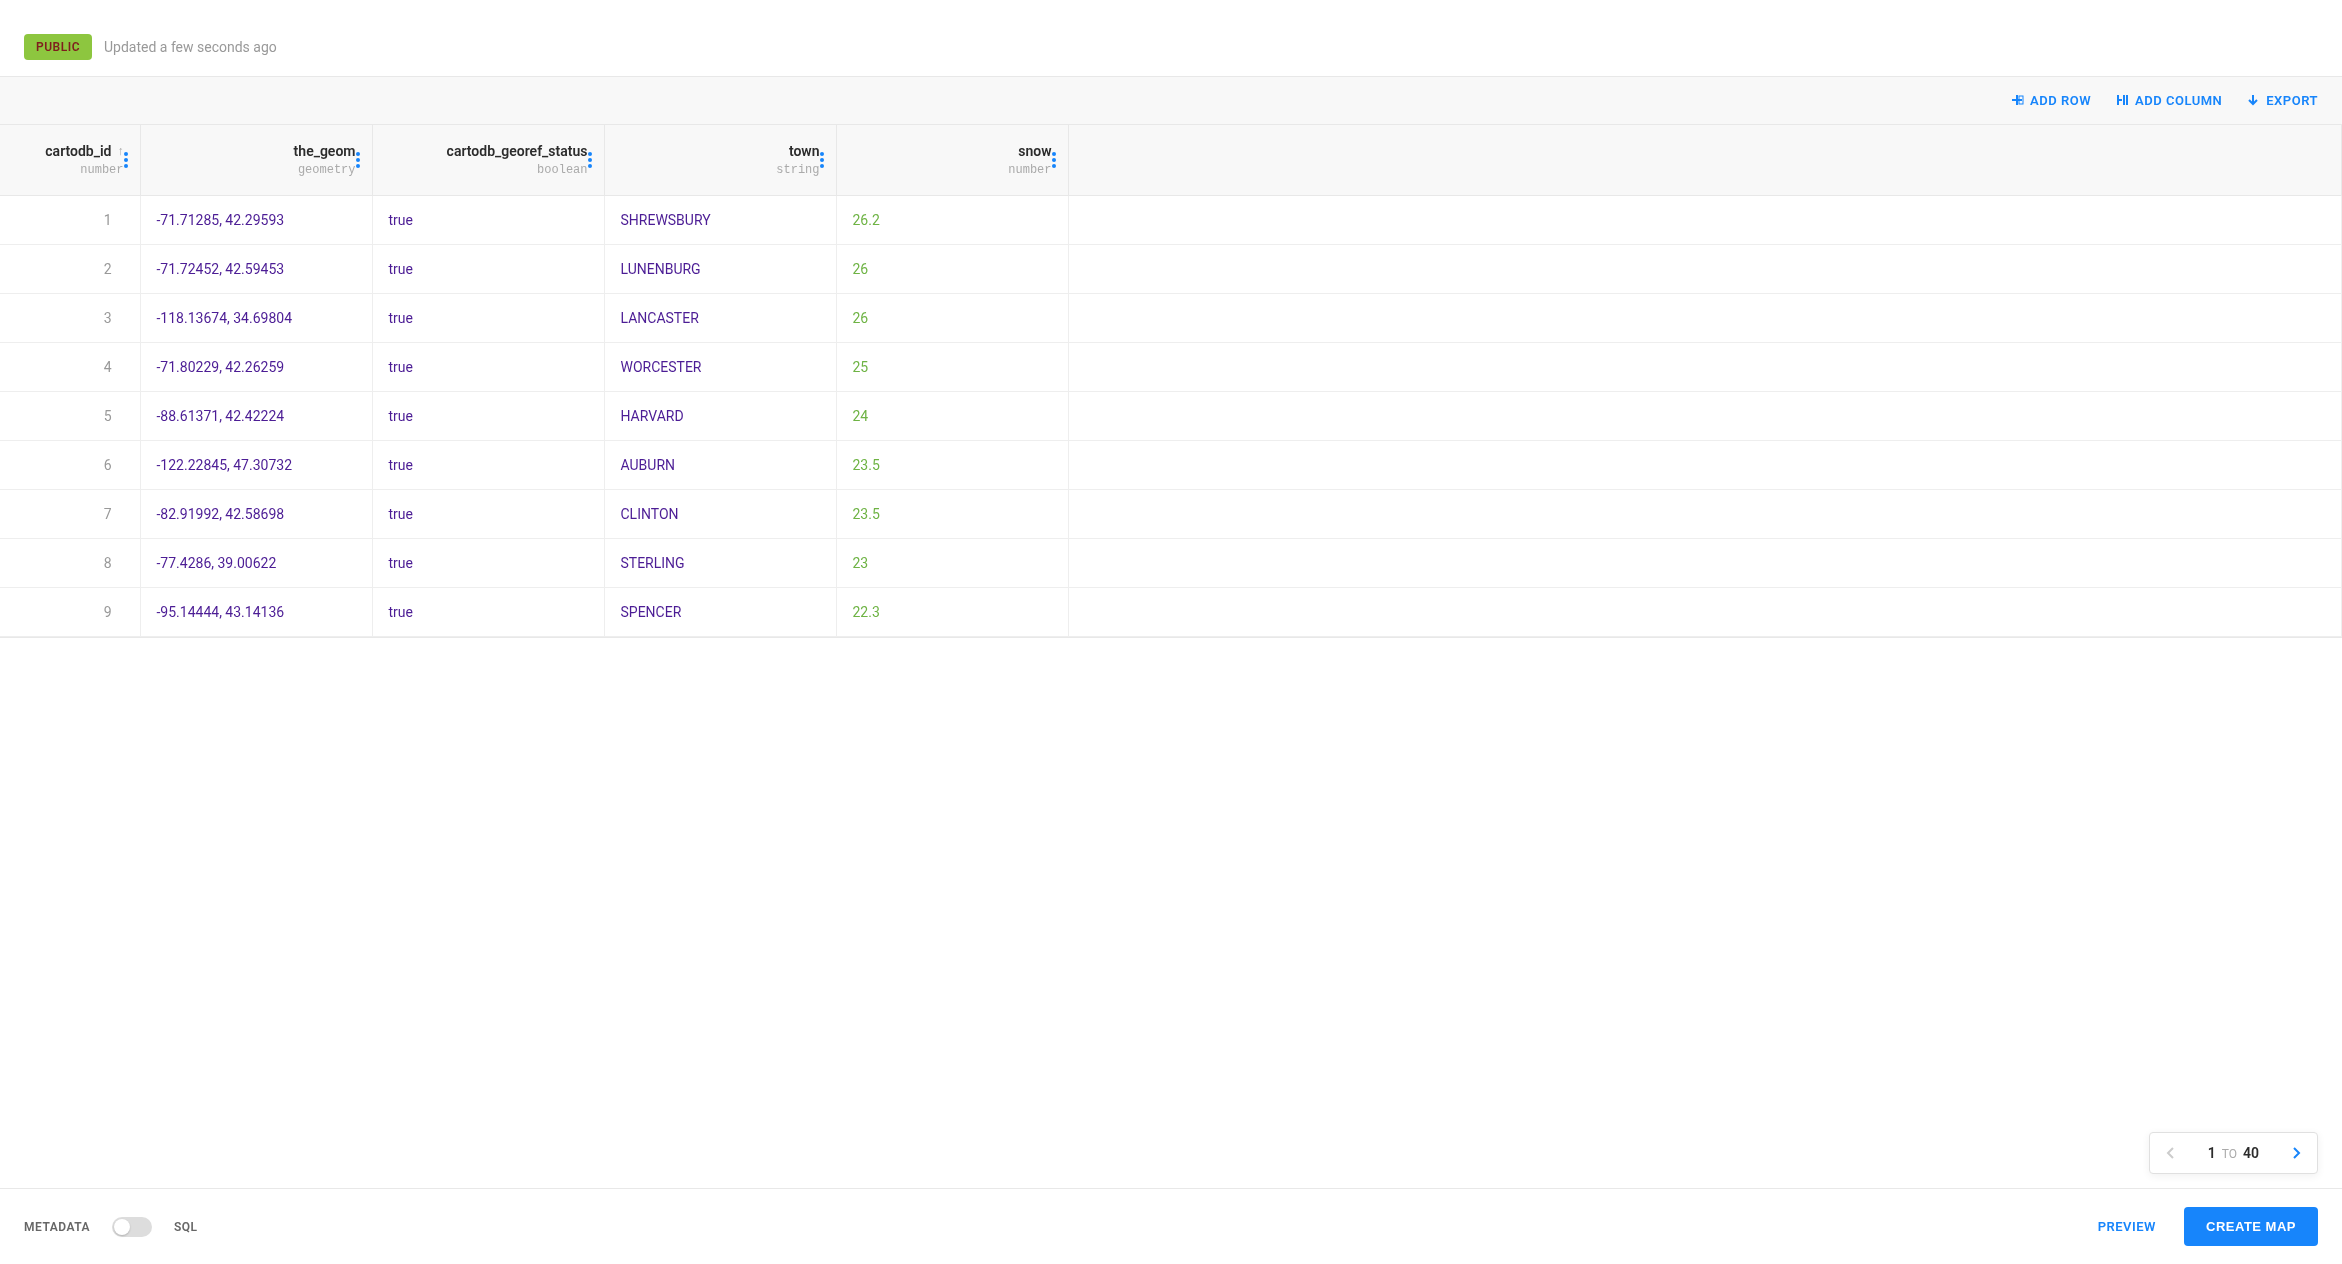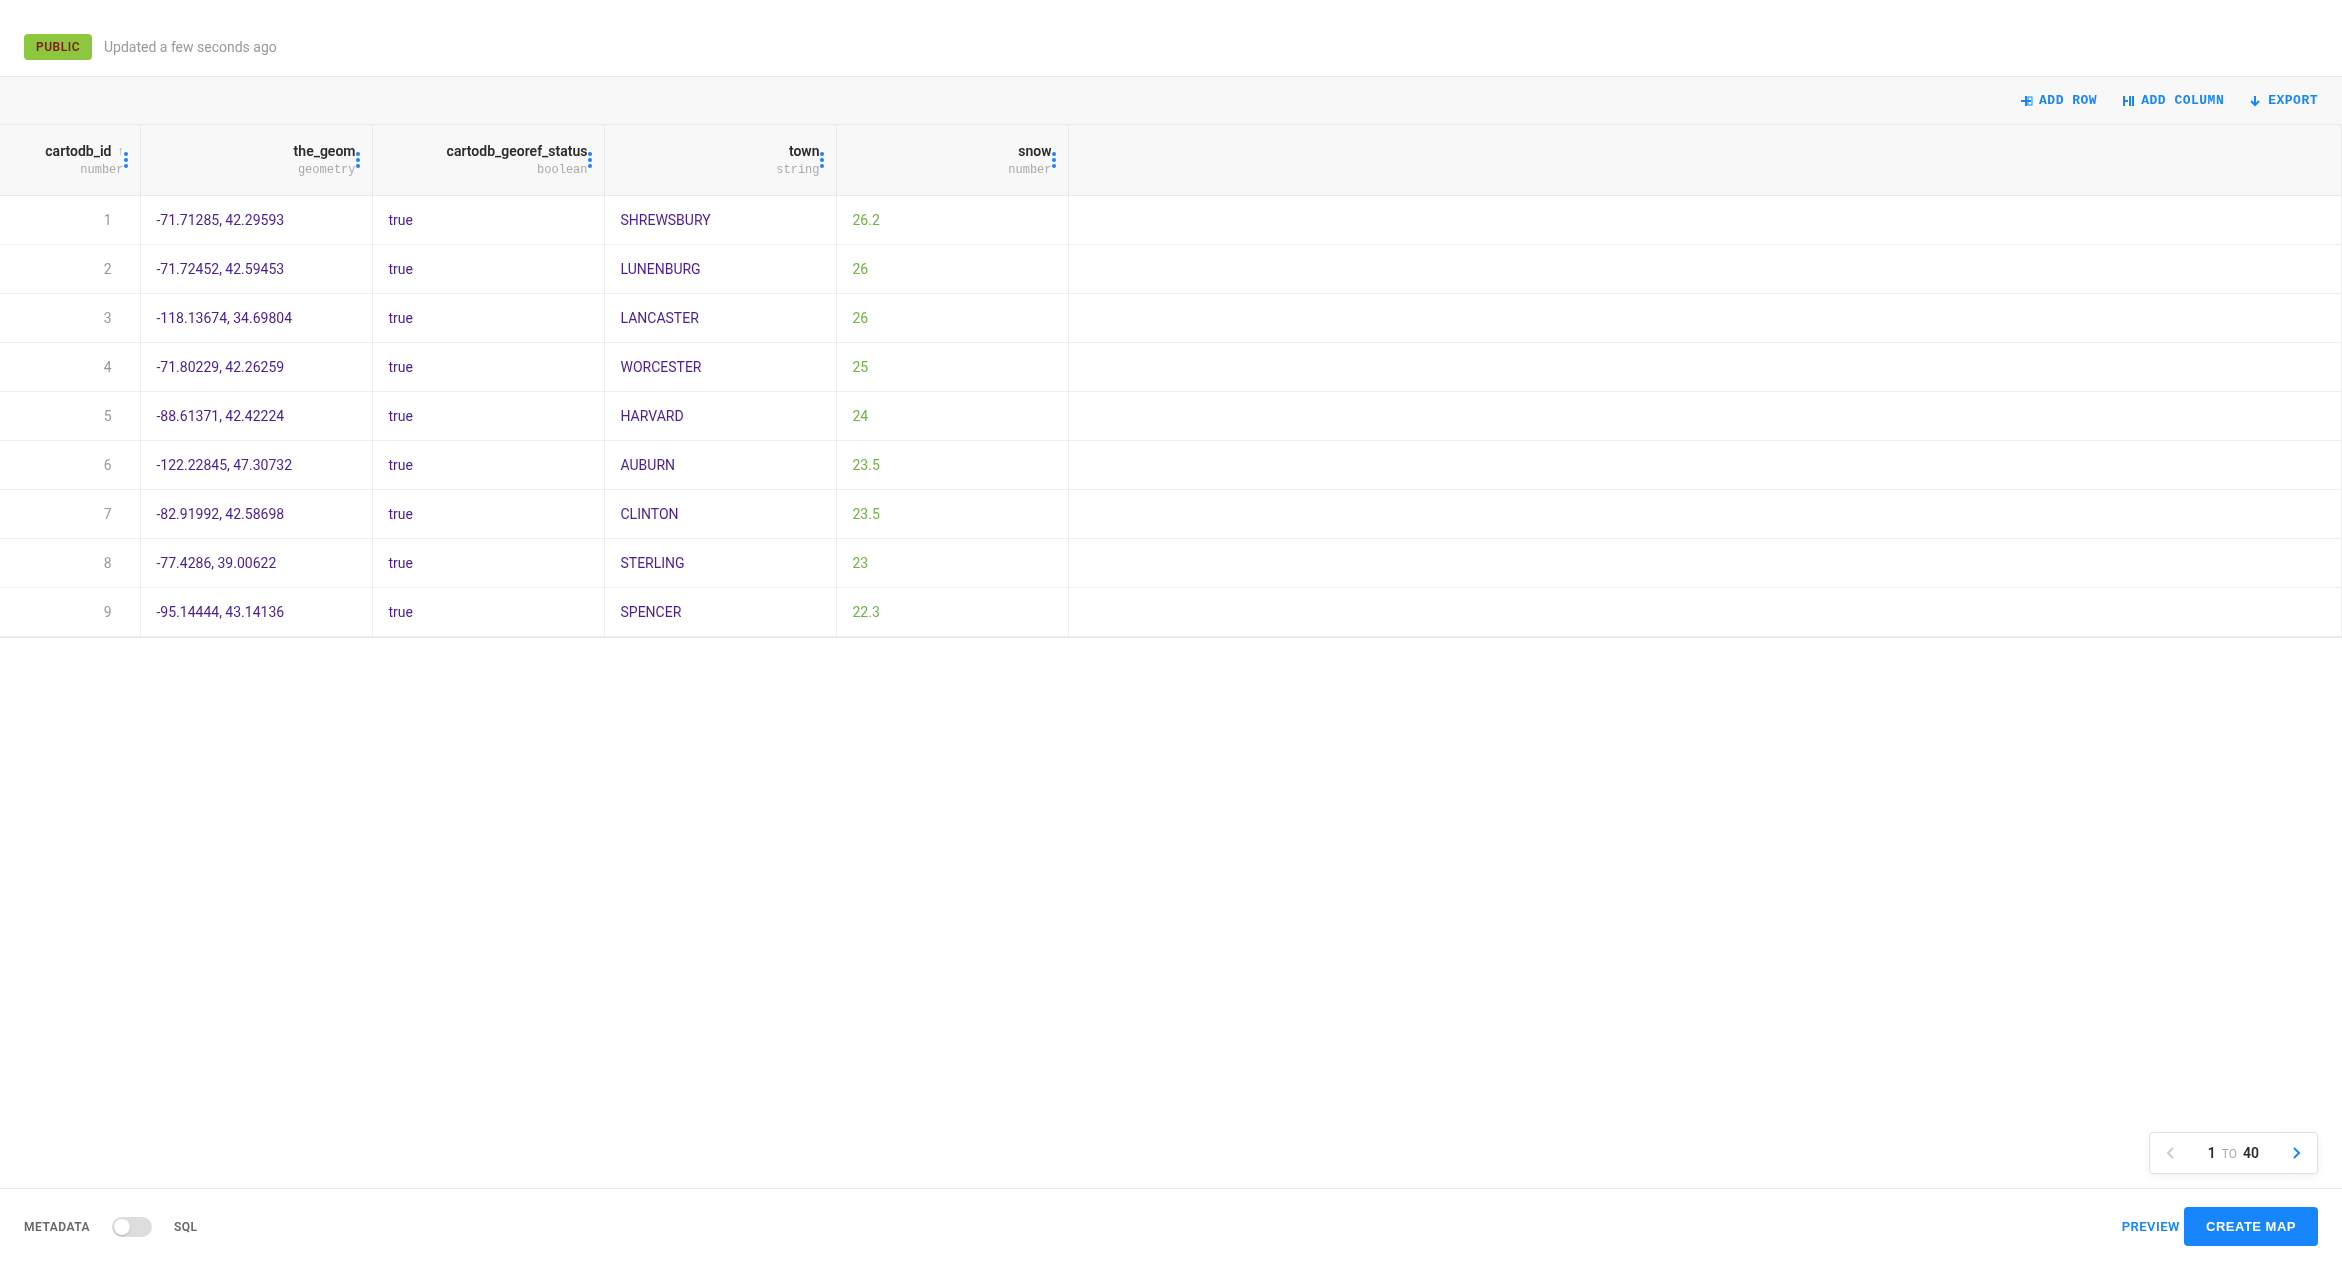--- a/index.html
+++ b/index.html
@@ -60,24 +60,23 @@
       display: flex;
       justify-content: flex-end;
       gap: 24px;
     }
     .toolbar-action {
       color: #1785FB;
       font-size: 13px;
       font-weight: 600;
       letter-spacing: 0.5px;
       display: inline-flex;
-      align-items: flex-end;
+      align-items: flex-start;
       gap: 6px;
       cursor: pointer;
-      font-family: Liberation Mono, monospace;
     }
     .toolbar-icon {
       display: inline-flex;
       align-items: center;
     }
     .table-wrap {
       overflow-x: auto;
       border-bottom: 1px solid #e8e8e8;
     }
     table {
@@ -219,21 +218,21 @@
       top: 2px;
       width: 16px;
       height: 16px;
       background: #fff;
       border-radius: 50%;
       box-shadow: 0 1px 2px rgba(0,0,0,0.2);
     }
     .footer-right {
       display: flex;
       align-items: center;
-      gap: 4px;
+      gap: 28px;
     }
     .preview-link {
       color: #1785FB;
       font-size: 13px;
       font-weight: 600;
       letter-spacing: 0.5px;
       cursor: pointer;
     }
     .create-btn {
       background: #1785FB;

